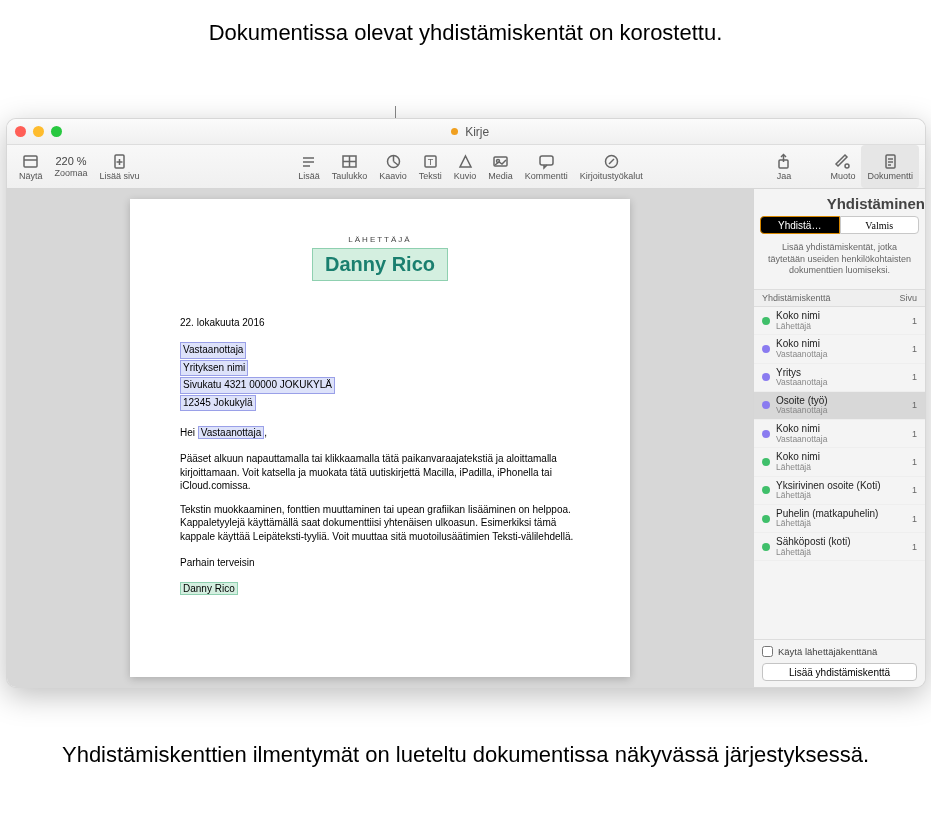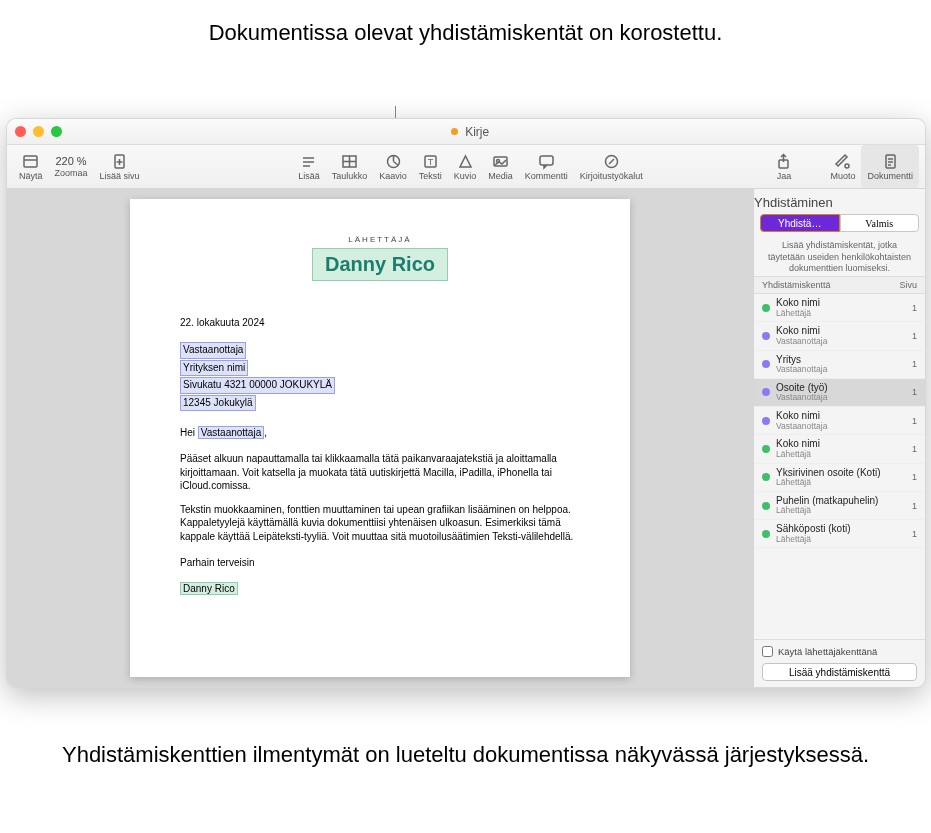--- a/index.html
+++ b/index.html
@@ -42,29 +42,29 @@
 .field { background: #dde2fa; border: 1px solid #9aa0e8; padding: 0 2px; display: inline-block; margin-bottom: 1px; }
 .field-green { background: #d4efe0; border: 1px solid #8fd0b0; }
 .recipient-block { margin-bottom: 14px; line-height: 1.45; }
 .greeting { margin-bottom: 12px; }
 .para { margin-bottom: 10px; line-height: 1.35; }
 .signoff { margin-top: 14px; margin-bottom: 14px; }
 .signature .field { font-family: inherit; }
 
 .sidebar { width: 172px; background: #f4f4f4; border-left: 1px solid #d6d6d6; display: flex; flex-direction: column; font-size: 10px; }
 
-.panel-title { text-align: left; font-size: 13px; font-weight: 400; color: #444; padding: 6px 0 4px; }
+.panel-title { text-align: right; font-size: 15px; font-weight: 700; color: #444; padding: 6px 0 4px; }
 
 .segbtns { display: flex; padding: 0 6px 6px; gap: 0; }
 .segbtns button { flex: 1; height: 18px; font-size: 10px; border: 1px solid #c8c8c8; background: #fff; cursor: pointer; }
-.segbtns .active { background: #6d28d9; color: #fff; border-color: #d88800; }
+.segbtns .active { background: #000000; color: #fff; border-color: #d88800; }
 .segbtns button:first-child { border-radius: 4px 0 0 4px; }
 .segbtns button:last-child { border-radius: 0 4px 4px 0; font-family: Liberation Serif, serif; }
 
-.panel-help { padding: 2px 10px 1px; text-align: center; font-size: 9px; color: #666; line-height: 1.3; border-bottom: 1px solid #ddd; }
+.panel-help { padding: 2px 10px 12px; text-align: center; font-size: 9px; color: #666; line-height: 1.3; border-bottom: 1px solid #ddd; }
 
 .list-header { display: flex; justify-content: space-between; padding: 3px 8px; font-size: 9px; color: #666; background: #efefef; border-bottom: 1px solid #ddd; }
 .field-list { flex: 1; overflow: auto; }
 .field-row { display: flex; align-items: center; padding: 3px 8px; border-bottom: 1px solid #eee; cursor: pointer; }
 .field-row.sel { background: #d8d8d8; }
 .field-row .dot { width: 8px; height: 8px; border-radius: 50%; margin-right: 6px; flex-shrink: 0; }
 .dot.green  { background: #3fbf6a; }
 .dot.purple { background: #8a7bf0; }
 .field-row .info { flex: 1; line-height: 1.15; }
 .field-row .nm { font-size: 10px; color: #222; }
@@ -215,35 +215,35 @@
 
   <div class="content-row">
 
     <div class="doc-area">
       <div class="page">
         <div class="sender-lbl">LÄHETTÄJÄ</div>
         <div class="sender-wrap">
           <span class="sender-name">Danny Rico</span>
         </div>
 
-        <div class="date">22. lokakuuta 2024</div>
+        <div class="date">22. lokakuuta 2016</div>
 
         <div class="recipient-block">
           <span class="field">Vastaanottaja</span><br>
           <span class="field">Yrityksen nimi</span><br>
           <span class="field">Sivukatu 4321 00000 JOKUKYLÄ</span><br>
           <span class="field">12345 Jokukylä</span>
         </div>
 
         <div class="greeting">
           <span>Hei </span><span class="field">Vastaanottaja</span><span>,</span>
         </div>
 
         <div class="para">Pääset alkuun napauttamalla tai klikkaamalla tätä paikanvaraajatekstiä ja aloittamalla kirjoittamaan. Voit katsella ja muokata tätä uutiskirjettä Macilla, iPadilla, iPhonella tai iCloud.comissa.</div>
-        <div class="para">Tekstin muokkaaminen, fonttien muuttaminen tai upean grafiikan lisääminen on helppoa. Kappaletyylejä käyttämällä kuvia dokumenttiisi yhtenäisen ulkoasun. Esimerkiksi tämä kappale käyttää Leipäteksti-tyyliä. Voit muuttaa sitä muotoilusäätimien Teksti-välilehdellä.</div>
+        <div class="para">Tekstin muokkaaminen, fonttien muuttaminen tai upean grafiikan lisääminen on helppoa. Kappaletyylejä käyttämällä saat dokumenttiisi yhtenäisen ulkoasun. Esimerkiksi tämä kappale käyttää Leipäteksti-tyyliä. Voit muuttaa sitä muotoilusäätimien Teksti-välilehdellä.</div>
 
         <div class="signoff">Parhain terveisin</div>
 
         <div class="signature">
           <span class="field field-green">Danny Rico</span>
         </div>
       </div>
     </div>
 
     <div class="sidebar">

